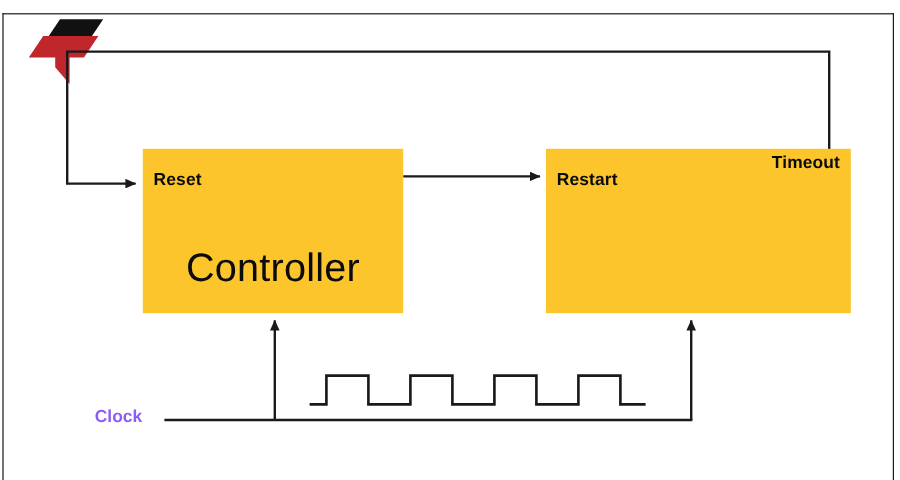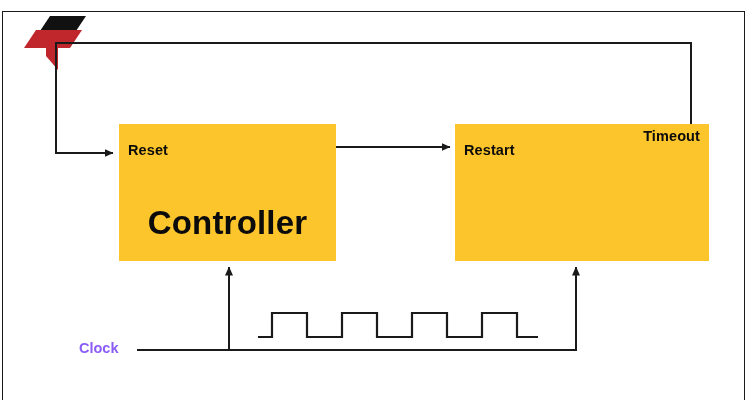--- a/index.html
+++ b/index.html
@@ -54,21 +54,21 @@
   .block-title{
     position:absolute;
     left:0;right:0;
     text-align:center;
     color:#0b0b0b;
     font-size:33px;
     font-weight:400;
     line-height:1.08;
     letter-spacing:0.2px;
   }
-  #controller-title{top:81px;font-weight:bold;}
+  #controller-title{top:81px;}
   #watchdog-title{top:47px;}
 
   
   #clock-label{
     position:absolute;
     left:79px;top:341px;
     font-weight:bold;
     font-size:14.5px;
     color:#8b5cf6;
     line-height:1;

